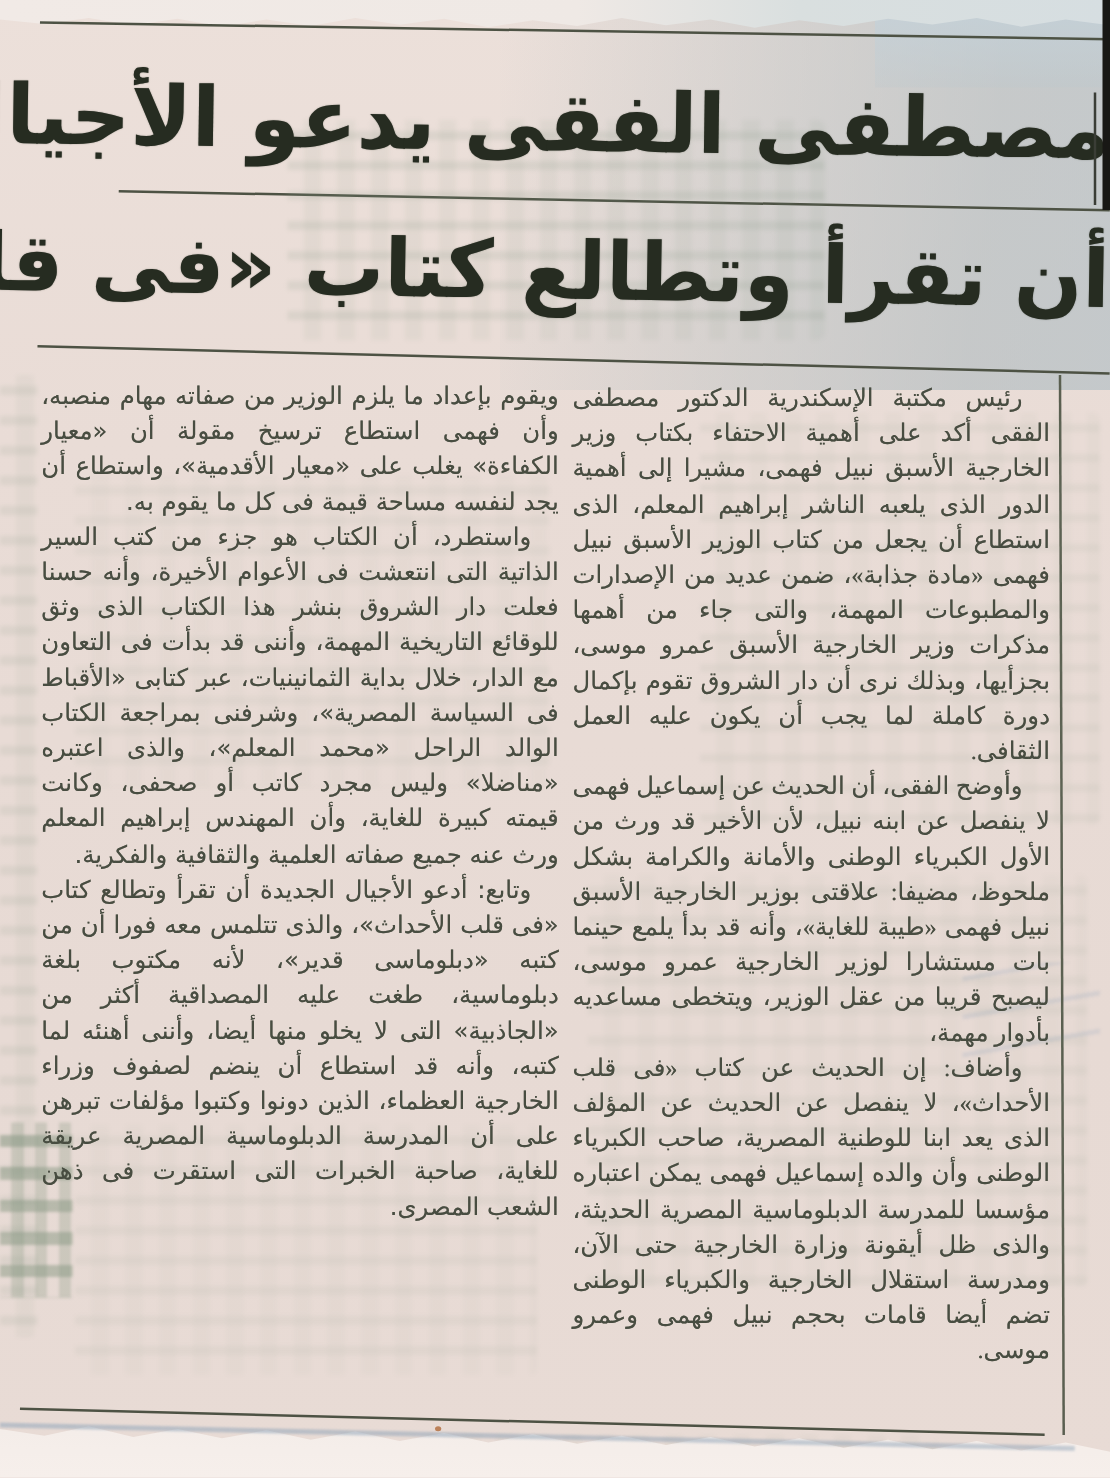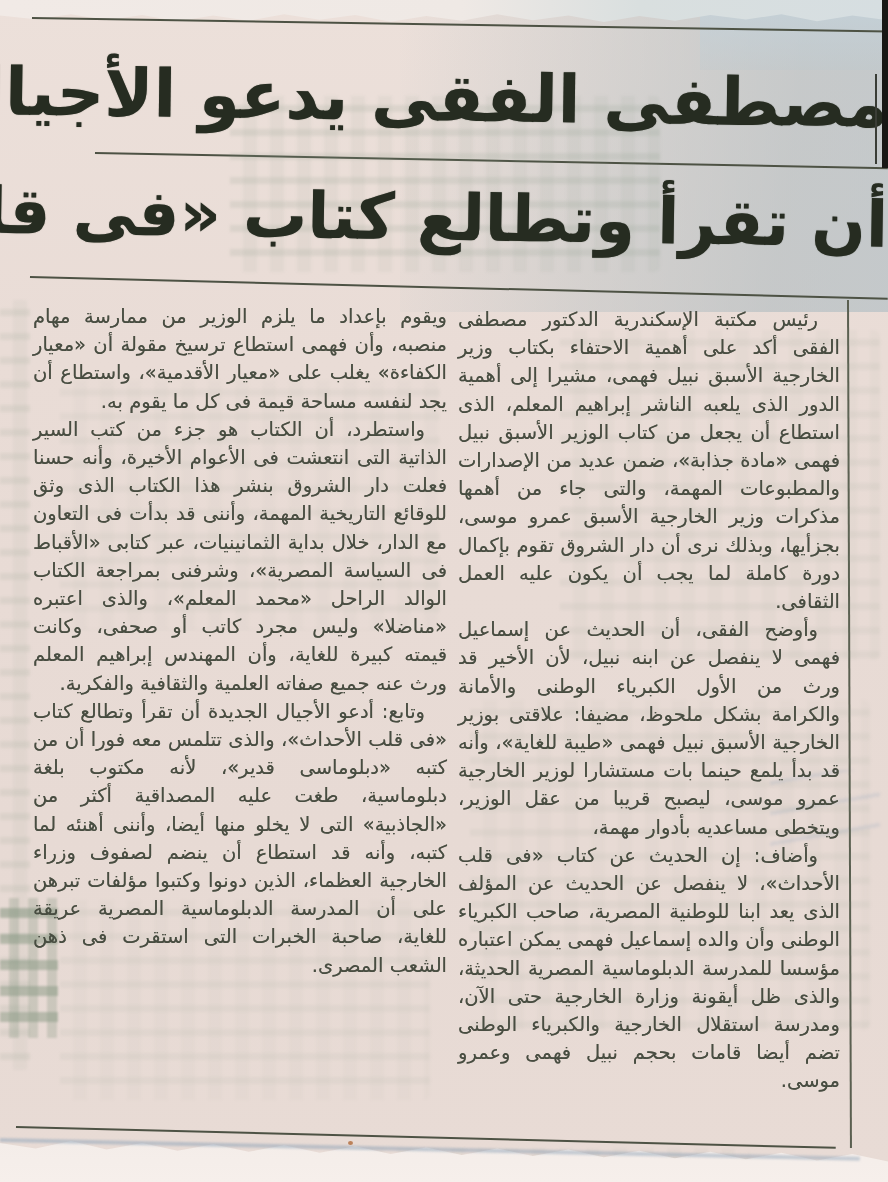--- a/index.html
+++ b/index.html
@@ -55,21 +55,21 @@
   .headline1{left:60px;top:44px;width:828px;font-size:66px;line-height:110px;transform:rotate(0.8deg);}
   .headline2{left:28px;top:162px;width:860px;font-size:64px;line-height:112px;transform:rotate(0.9deg);}
   
   .col{
     direction:rtl;text-align:justify;color:#484d41;z-index:10;
     font-size:19.5px;line-height:28.2px;
     text-shadow:0 0 .5px rgba(72,77,65,.6);
   }
   .col p{margin:0;}
   .col p.indent{text-indent:22px;}
-  .col-right{left:458px;top:306px;width:382px;height:816px;}
+  .col-right{left:458px;top:306px;width:382px;height:816px;font-family:Liberation Serif, serif;}
   .col-left{left:33px;top:303px;width:414px;height:820px;}
   
   .ghost{
     filter:blur(1.6px);opacity:.5;border-radius:6px;z-index:2;
     background:
       repeating-linear-gradient(180deg,transparent 0 9px,rgba(128,148,128,.30) 9px 16px,transparent 16px 24px),
       repeating-linear-gradient(90deg,transparent 0 13px,rgba(128,148,128,.16) 13px 27px);
   }
   .ghost-strong{opacity:.75;filter:blur(1.1px);
     background:
@@ -106,21 +106,21 @@
   <div class="abs rule rule-mid"></div>
   <div class="abs headline headline2">أن تقرأ وتطالع كتاب «فى قلب الأحداث»</div>
   <div class="abs rule rule-head-bottom"></div>
 
   <div class="abs col col-right">
     <p class="indent">رئيس مكتبة الإسكندرية الدكتور مصطفى الفقى أكد على أهمية الاحتفاء بكتاب وزير الخارجية الأسبق نبيل فهمى، مشيرا إلى أهمية الدور الذى يلعبه الناشر إبراهيم المعلم، الذى استطاع أن يجعل من كتاب الوزير الأسبق نبيل فهمى «مادة جذابة»، ضمن عديد من الإصدارات والمطبوعات المهمة، والتى جاء من أهمها مذكرات وزير الخارجية الأسبق عمرو موسى، بجزأيها، وبذلك نرى أن دار الشروق تقوم بإكمال دورة كاملة لما يجب أن يكون عليه العمل الثقافى.</p>
     <p class="indent">وأوضح الفقى، أن الحديث عن إسماعيل فهمى لا ينفصل عن ابنه نبيل، لأن الأخير قد ورث من الأول الكبرياء الوطنى والأمانة والكرامة بشكل ملحوظ، مضيفا: علاقتى بوزير الخارجية الأسبق نبيل فهمى «طيبة للغاية»، وأنه قد بدأ يلمع حينما بات مستشارا لوزير الخارجية عمرو موسى، ليصبح قريبا من عقل الوزير، ويتخطى مساعديه بأدوار مهمة،</p>
     <p class="indent">وأضاف: إن الحديث عن كتاب «فى قلب الأحداث»، لا ينفصل عن الحديث عن المؤلف الذى يعد ابنا للوطنية المصرية، صاحب الكبرياء الوطنى وأن والده إسماعيل فهمى يمكن اعتباره مؤسسا للمدرسة الدبلوماسية المصرية الحديثة، والذى ظل أيقونة وزارة الخارجية حتى الآن، ومدرسة استقلال الخارجية والكبرياء الوطنى تضم أيضا قامات بحجم نبيل فهمى وعمرو موسى.</p>
   </div>
   <div class="abs col col-left">
-    <p>ويقوم بإعداد ما يلزم الوزير من ممارسة مهام منصبه، وأن فهمى استطاع ترسيخ مقولة أن «معيار الكفاءة» يغلب على «معيار الأقدمية»، واستطاع أن يجد لنفسه مساحة قيمة فى كل ما يقوم به.</p>
+    <p>ويقوم بإعداد ما يلزم الوزير من صفاته مهام منصبه، وأن فهمى استطاع ترسيخ مقولة أن «معيار الكفاءة» يغلب على «معيار الأقدمية»، واستطاع أن يجد لنفسه مساحة قيمة فى كل ما يقوم به.</p>
     <p class="indent">واستطرد، أن الكتاب هو جزء من كتب السير الذاتية التى انتعشت فى الأعوام الأخيرة، وأنه حسنا فعلت دار الشروق بنشر هذا الكتاب الذى وثق للوقائع التاريخية المهمة، وأننى قد بدأت فى التعاون مع الدار، خلال بداية الثمانينيات، عبر كتابى «الأقباط فى السياسة المصرية»، وشرفنى بمراجعة الكتاب الوالد الراحل «محمد المعلم»، والذى اعتبره «مناضلا» وليس مجرد كاتب أو صحفى، وكانت قيمته كبيرة للغاية، وأن المهندس إبراهيم المعلم ورث عنه جميع صفاته العلمية والثقافية والفكرية.</p>
     <p class="indent">وتابع: أدعو الأجيال الجديدة أن تقرأ وتطالع كتاب «فى قلب الأحداث»، والذى تتلمس معه فورا أن من كتبه «دبلوماسى قدير»، لأنه مكتوب بلغة دبلوماسية، طغت عليه المصداقية أكثر من «الجاذبية» التى لا يخلو منها أيضا، وأننى أهنئه لما كتبه، وأنه قد استطاع أن ينضم لصفوف وزراء الخارجية العظماء، الذين دونوا وكتبوا مؤلفات تبرهن على أن المدرسة الدبلوماسية المصرية عريقة للغاية، صاحبة الخبرات التى استقرت فى ذهن الشعب المصرى.</p>
   </div>
 
   <div class="abs v-rule"></div>
 
   <div class="abs rule rule-bottom"></div>
   <div class="abs bottom-strip"></div>
   <div class="abs tear-fuzz"></div>
   <div class="abs speck"></div>

